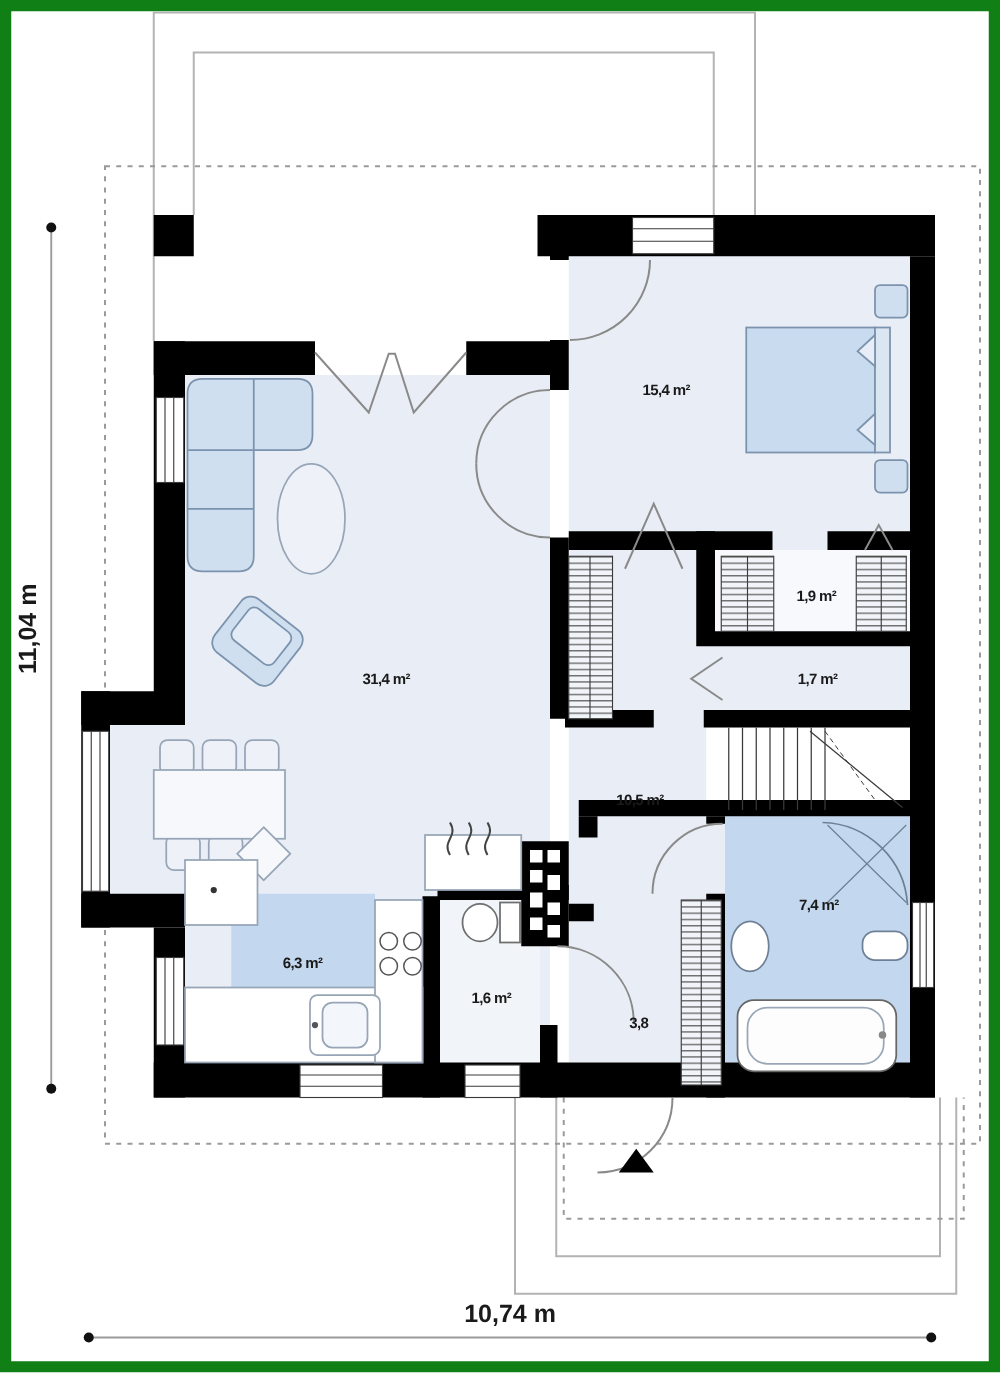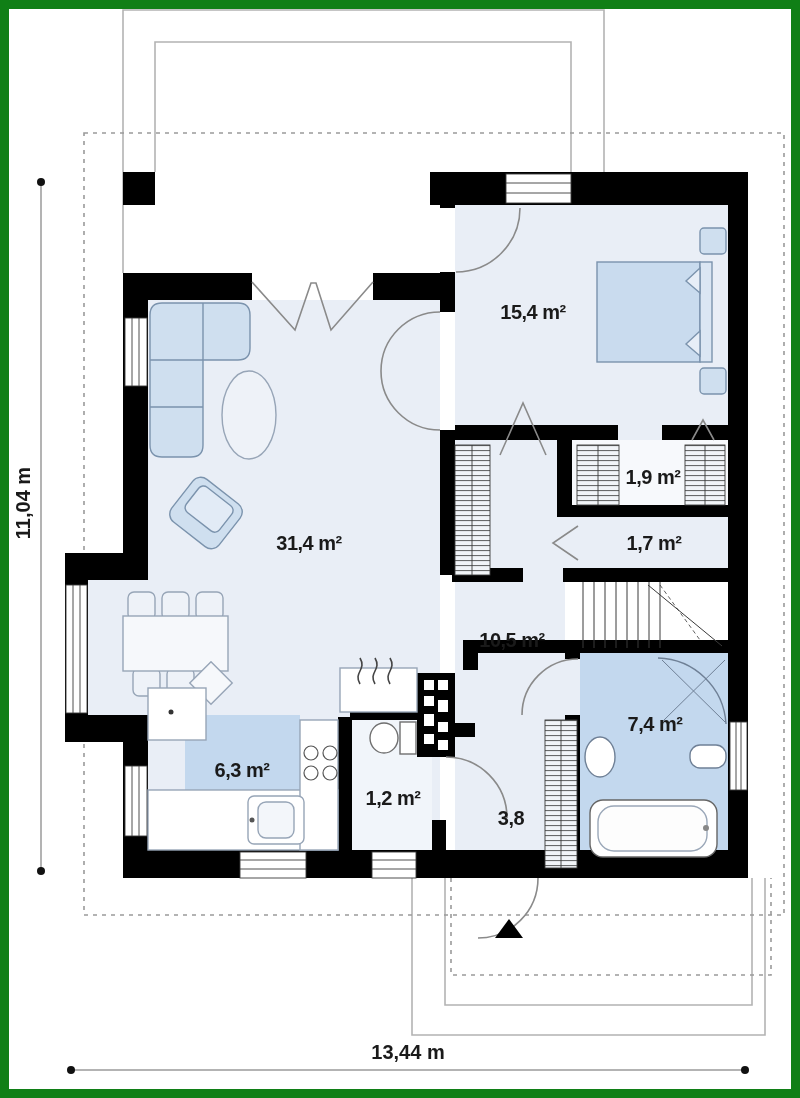--- a/index.html
+++ b/index.html
@@ -18,21 +18,21 @@
   #stage{
     position:relative;width:800px;height:1098px;
     background:#fff;box-sizing:border-box;
     border:9px solid var(--frame-green);
     font-family:"Liberation Sans", sans-serif;
     overflow:hidden;
   }
   #plan-svg{position:absolute;left:-9px;top:-9px;}
   .room-label{
     position:absolute;transform:translate(-50%,-50%);
-    font-weight:700;font-size:20px;color:#1a1a1a;
+    font-weight:700;font-size:12px;color:#1a1a1a;
     white-space:nowrap;letter-spacing:-0.5px;
   }
   .dim-label{
     position:absolute;transform:translate(-50%,-50%);
     font-weight:700;font-size:20px;color:#1a1a1a;white-space:nowrap;
   }
   .dim-label.vert{transform:translate(-50%,-50%) rotate(-90deg);}
 </style>
 </head>
 <body>
@@ -276,19 +276,19 @@
     </g>
   </svg>
 
   <div class="room-label" style="left:300px;top:534px">31,4 m²</div>
   <div class="room-label" style="left:524px;top:303px">15,4 m²</div>
   <div class="room-label" style="left:644px;top:468px">1,9 m²</div>
   <div class="room-label" style="left:645px;top:534px">1,7 m²</div>
   <div class="room-label" style="left:503px;top:631px">10,5 m²</div>
   <div class="room-label" style="left:646px;top:715px">7,4 m²</div>
   <div class="room-label" style="left:233px;top:761px">6,3 m²</div>
-  <div class="room-label" style="left:384px;top:789px">1,2 m²</div>
+  <div class="room-label" style="left:384px;top:789px">1,6 m²</div>
   <div class="room-label" style="left:502px;top:809px">3,8</div>
 
   <div class="dim-label vert" style="left:14px;top:494px">11,04 m</div>
-  <div class="dim-label" style="left:399px;top:1043px">13,44 m</div>
+  <div class="dim-label" style="left:399px;top:1043px">10,74 m</div>
 
 </div>
 
 </body></html>

